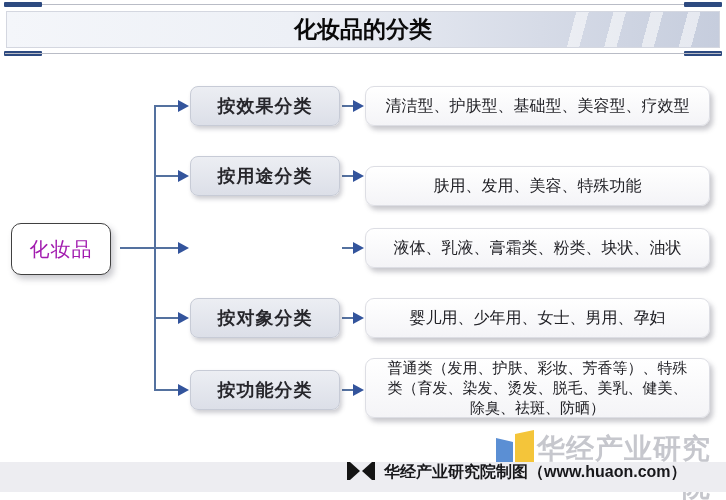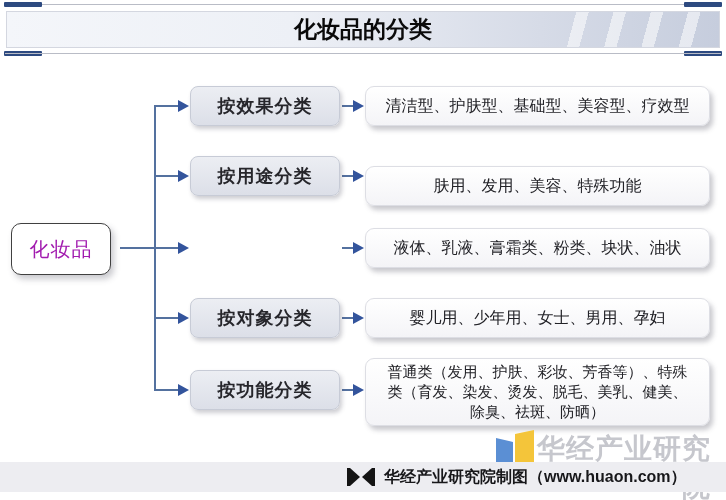--- a/index.html
+++ b/index.html
@@ -35,34 +35,34 @@
     display:flex;align-items:center;justify-content:center;font-size:20px;color:#a21caf;letter-spacing:1px;}
   .cat-box{position:absolute;left:190px;width:150px;height:40px;
     background:linear-gradient(180deg,#eceef3 0%,#dcdfe8 100%);
     border:1px solid #c7cbd6;border-radius:8px;box-shadow:2px 3px 4px rgba(60,60,80,.25);
     display:flex;align-items:center;justify-content:center;font-size:18px;font-weight:600;color:#26262b;letter-spacing:1px;box-sizing:border-box;}
   .res-box{position:absolute;left:365px;width:345px;height:40px;
     background:linear-gradient(180deg,#ffffff 0%,#f4f4f7 100%);
     border:1px solid #dddee4;border-radius:9px;box-shadow:3px 4px 5px rgba(60,60,80,.28);
     display:flex;align-items:center;justify-content:center;font-size:16px;color:#222227;box-sizing:border-box;
     text-align:center;padding:2px 16px;line-height:20px;}
-  .res-box.tall{height:68px;font-size:15px;}
+  .res-box.tall{height:60px;font-size:15px;}
   .r1{top:86px;} .r2{top:156px;} .r3{top:228px;} .r4{top:298px;} .r5{top:370px;text-align:right;}
   .q1{top:86px;} .q2{top:156px;margin-top:10px;} .q3{top:228px;} .q4{top:298px;} .q5{top:358px;}
 
   
   .wm-logo{position:absolute;left:492px;top:430px;width:48px;height:48px;}
   .wm-blue{position:absolute;left:4px;top:10px;width:17px;height:34px;background:#5b8fd4;transform:skewY(14deg);}
   .wm-yellow{position:absolute;left:23px;top:2px;width:19px;height:42px;background:#f4c53a;transform:skewY(-12deg);}
   .wm-name{position:absolute;left:536px;top:430px;width:175px;text-align:right;font-size:28px;font-weight:600;color:#c6c7cd;letter-spacing:1px;}
   .wm-url{position:absolute;left:536px;top:461px;width:175px;text-align:right;font-size:15px;font-weight:bold;color:#c6c7cd;letter-spacing:3px;}
 
   
   .footer-bar{position:absolute;left:0;right:0;top:462px;height:30px;background:#ededf1;
-    display:flex;align-items:center;}
+    display:flex;}
   .footer-logo{margin-left:347px;display:flex;align-items:center;height:18px;}
   .fl-bar{width:3px;height:18px;background:#141414;}
   .fl-tri-r{width:0;height:0;border-top:9px solid transparent;border-bottom:9px solid transparent;border-left:10px solid #141414;}
   .fl-tri-l{width:0;height:0;border-top:9px solid transparent;border-bottom:9px solid transparent;border-right:10px solid #141414;margin-left:2px;}
   .footer-text{margin-left:9px;font-size:16px;font-weight:600;color:#17171a;}
 </style>
 </head>
 <body>
 
 <div id="canvas">

